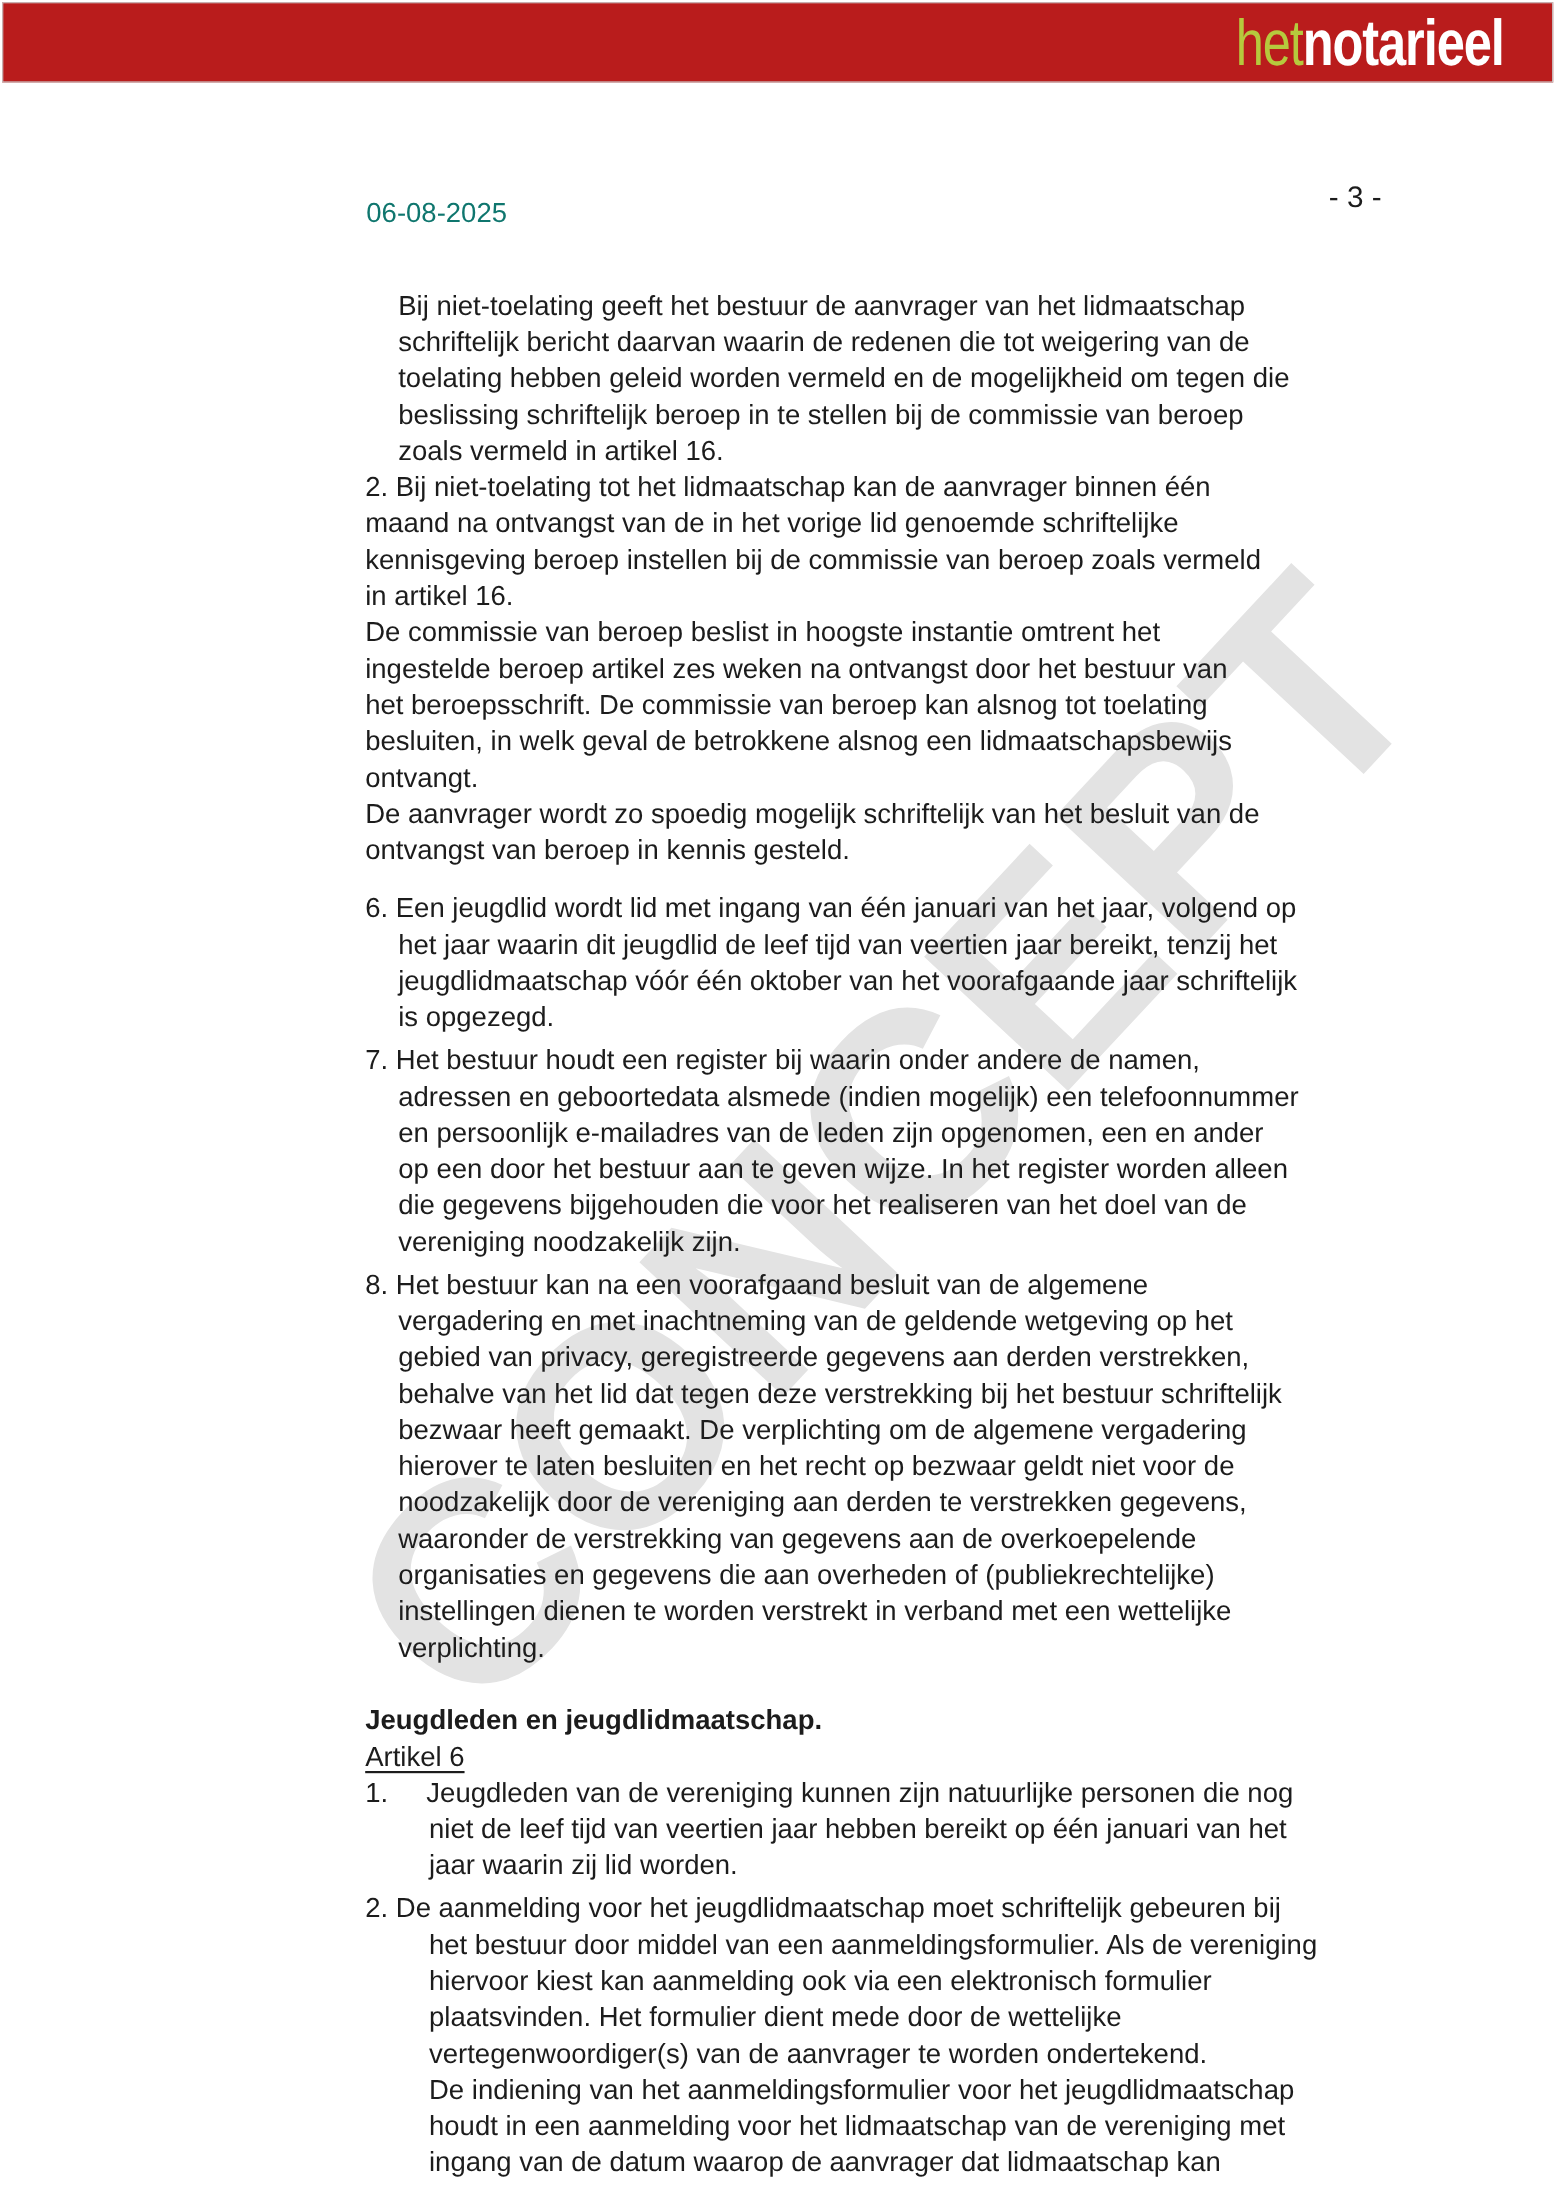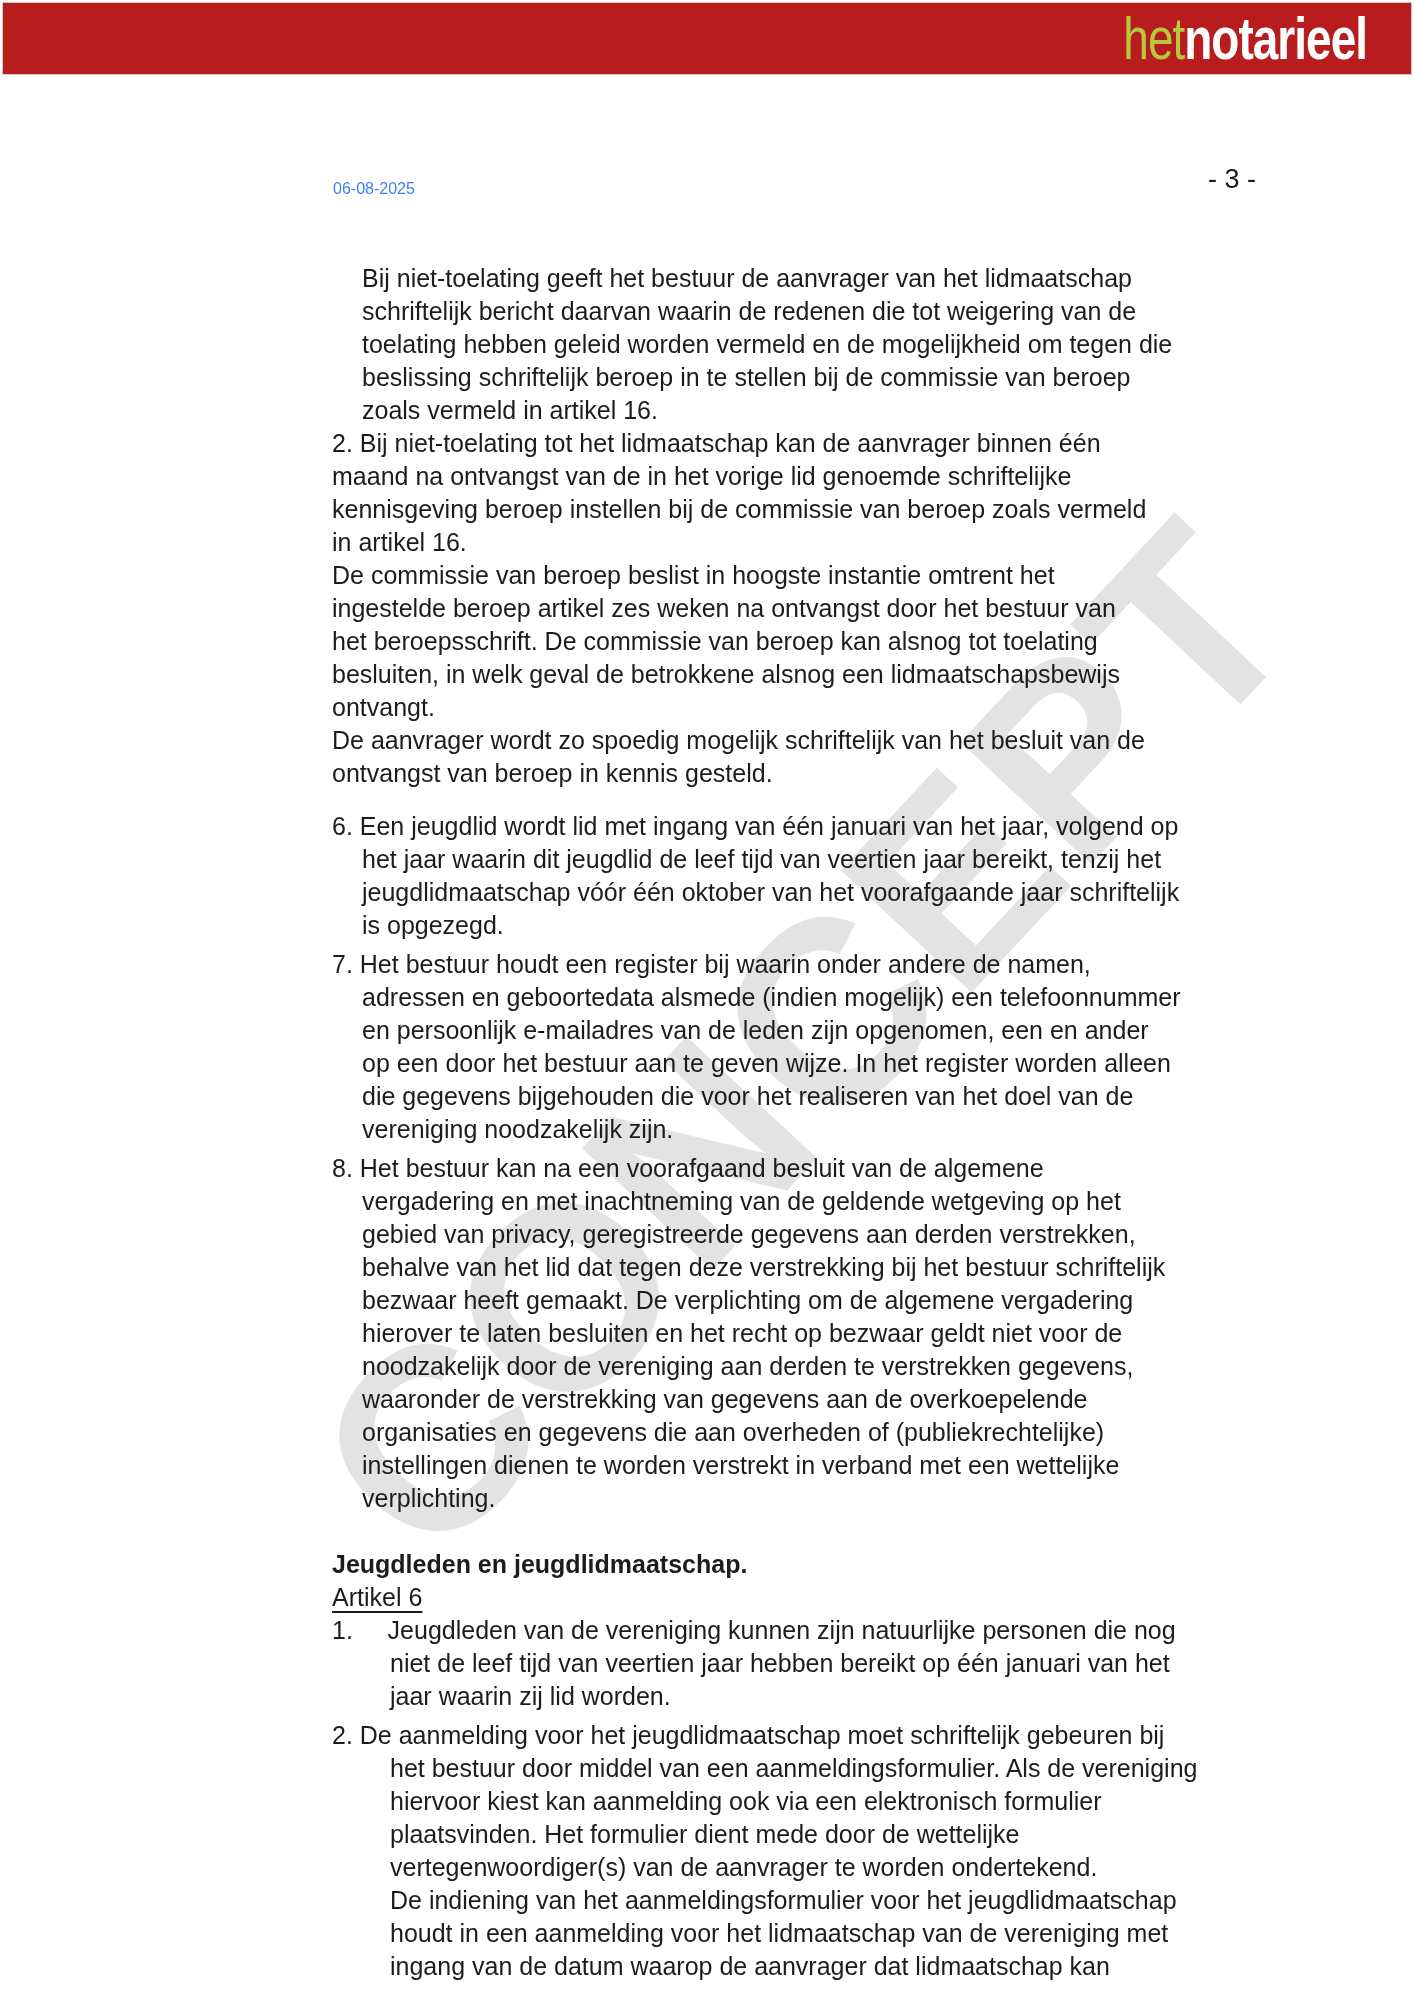--- a/index.html
+++ b/index.html
@@ -16,21 +16,21 @@
     position:absolute;right:44px;bottom:6px;
     font-size:46px;letter-spacing:-1px;line-height:1;
     transform:scaleY(1.28);transform-origin:bottom right;
     white-space:nowrap;
   }
   .logo .pre{color:#b6c93d;font-weight:400;}
   .logo .main{color:#ffffff;font-weight:700;}
   
   .doc-date{
     position:absolute;left:333px;top:180px;
-    font-size:16px;color:#3b82f6;
+    font-size:25px;color:#0f766e;
   }
   .page-number{
     position:absolute;left:1208px;top:164px;
     font-size:27px;color:#1c1c1c;white-space:pre;
   }
   
   .watermark{
     position:absolute;left:805px;top:1040px;z-index:0;
     transform:translate(-50%,-50%) rotate(-47deg);
     font-size:260px;font-weight:700;color:#e3e3e3;

